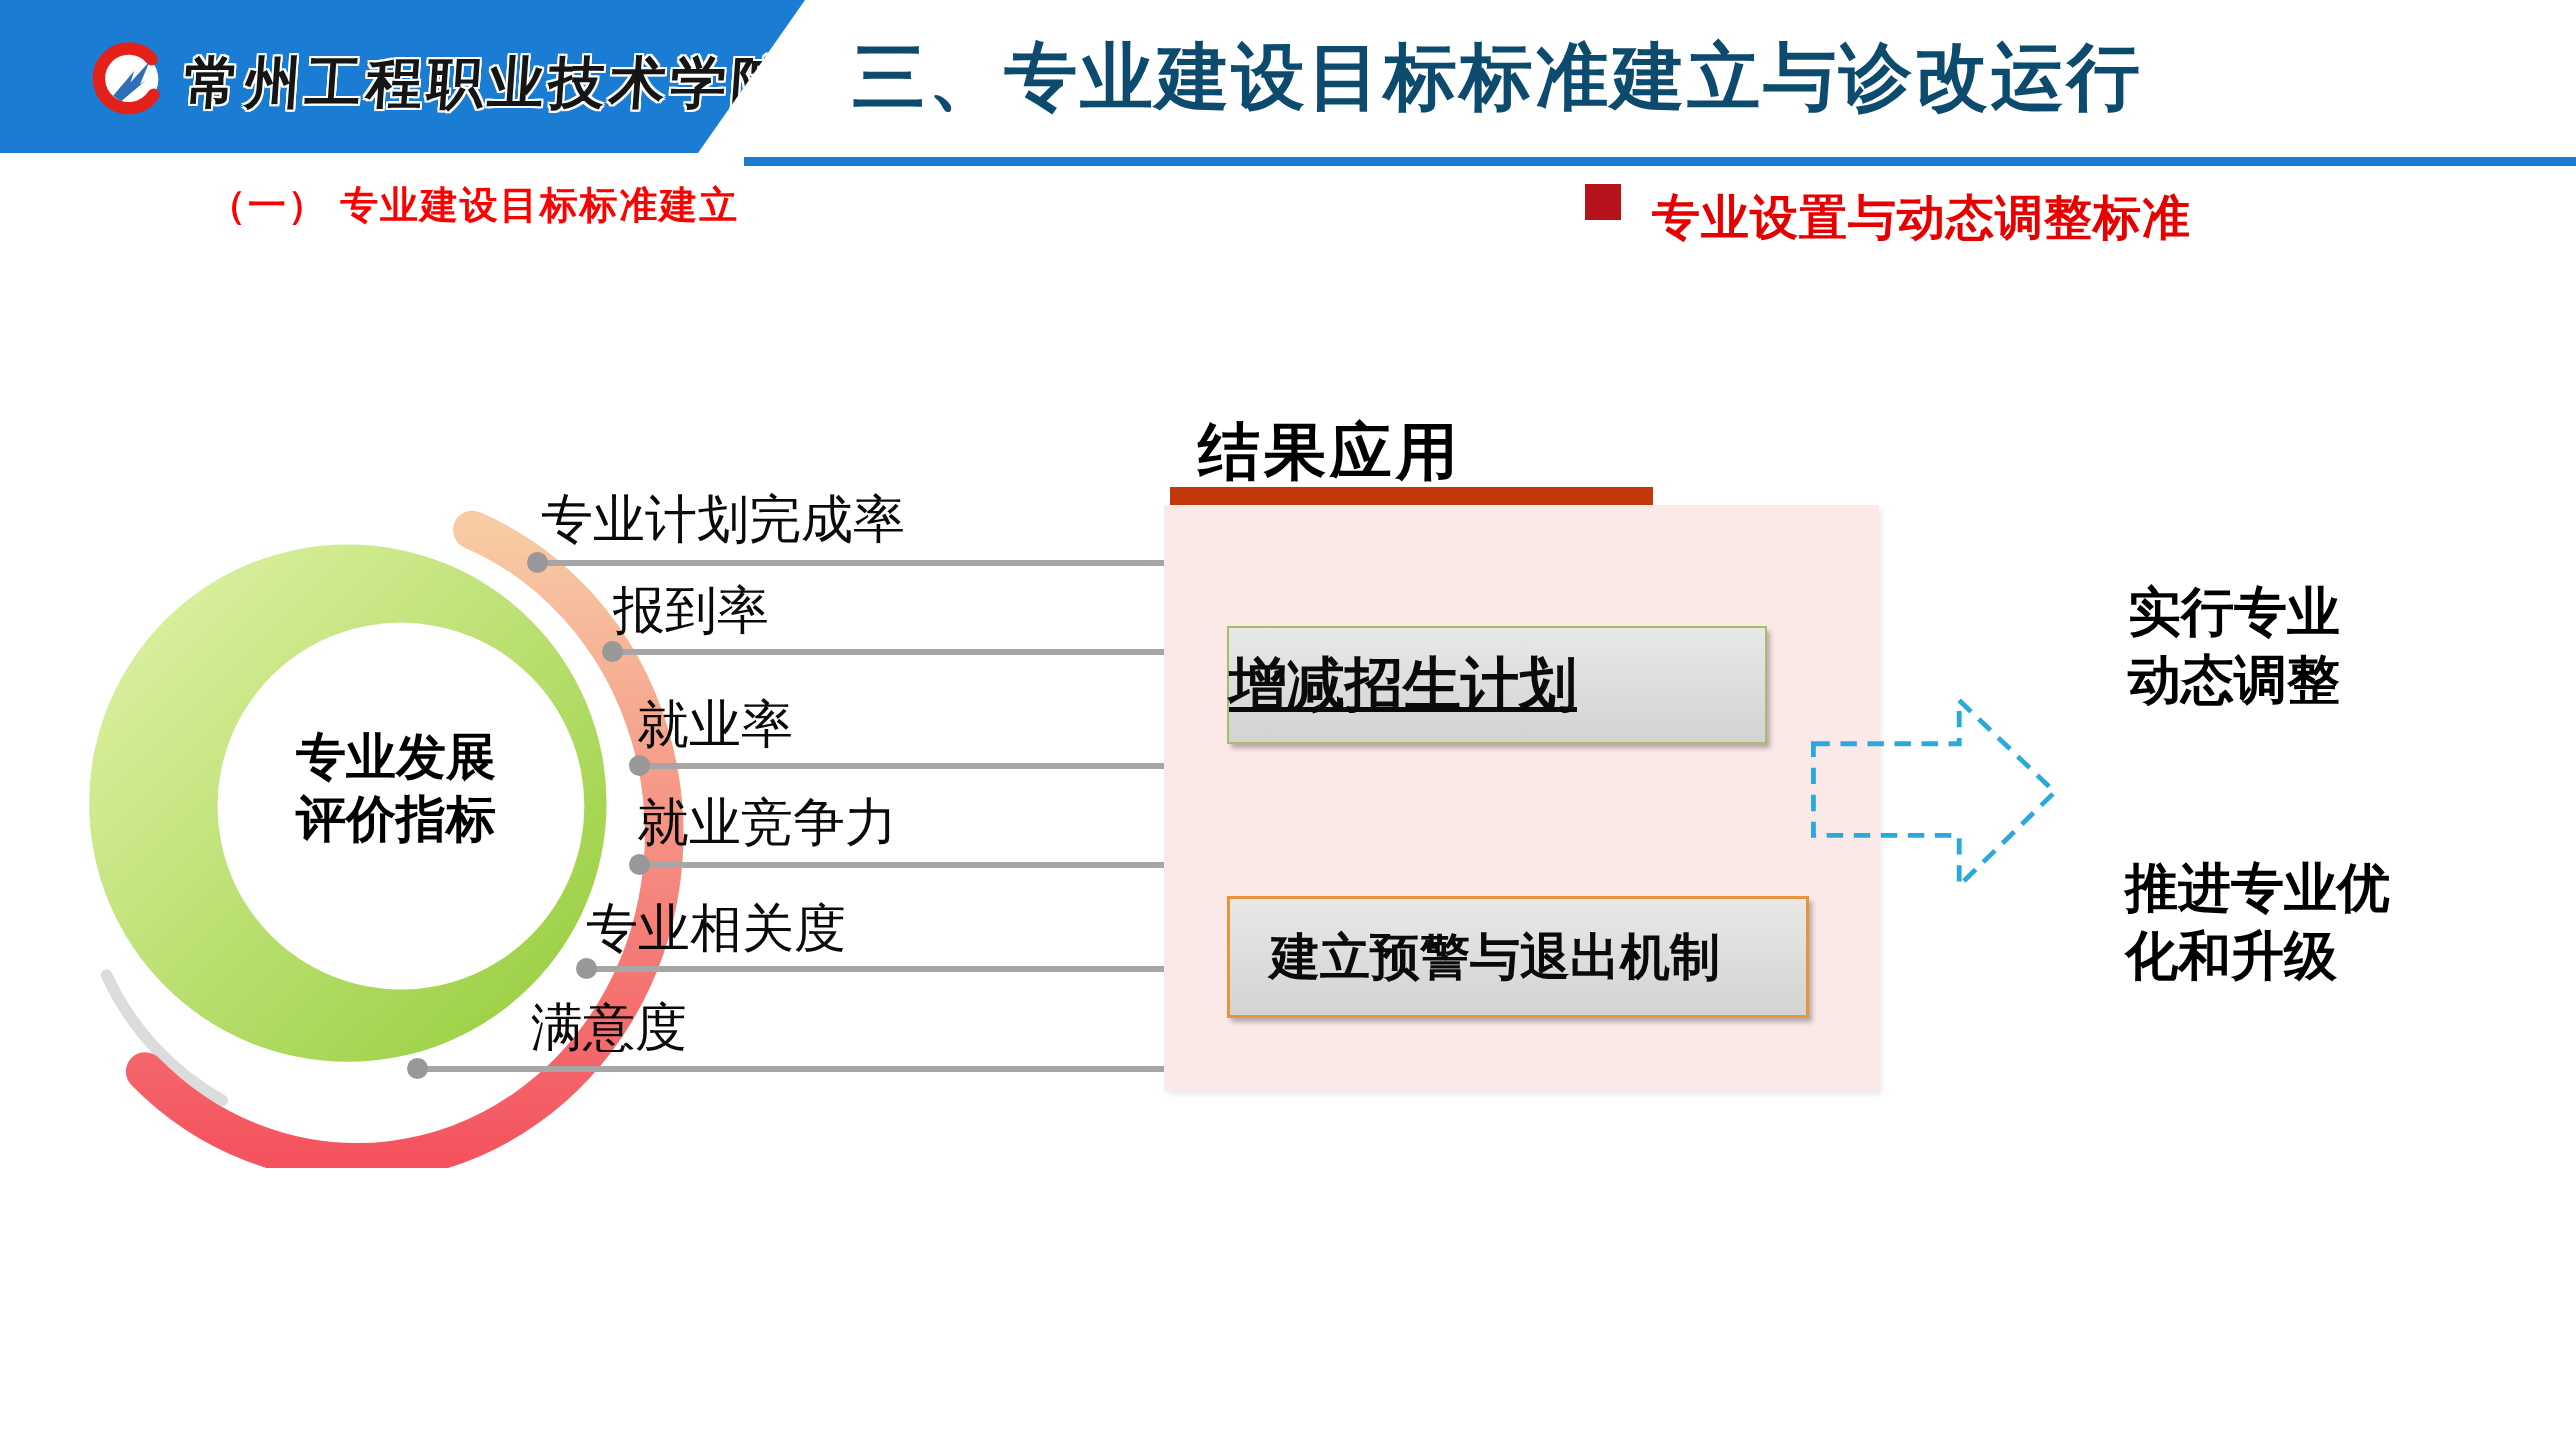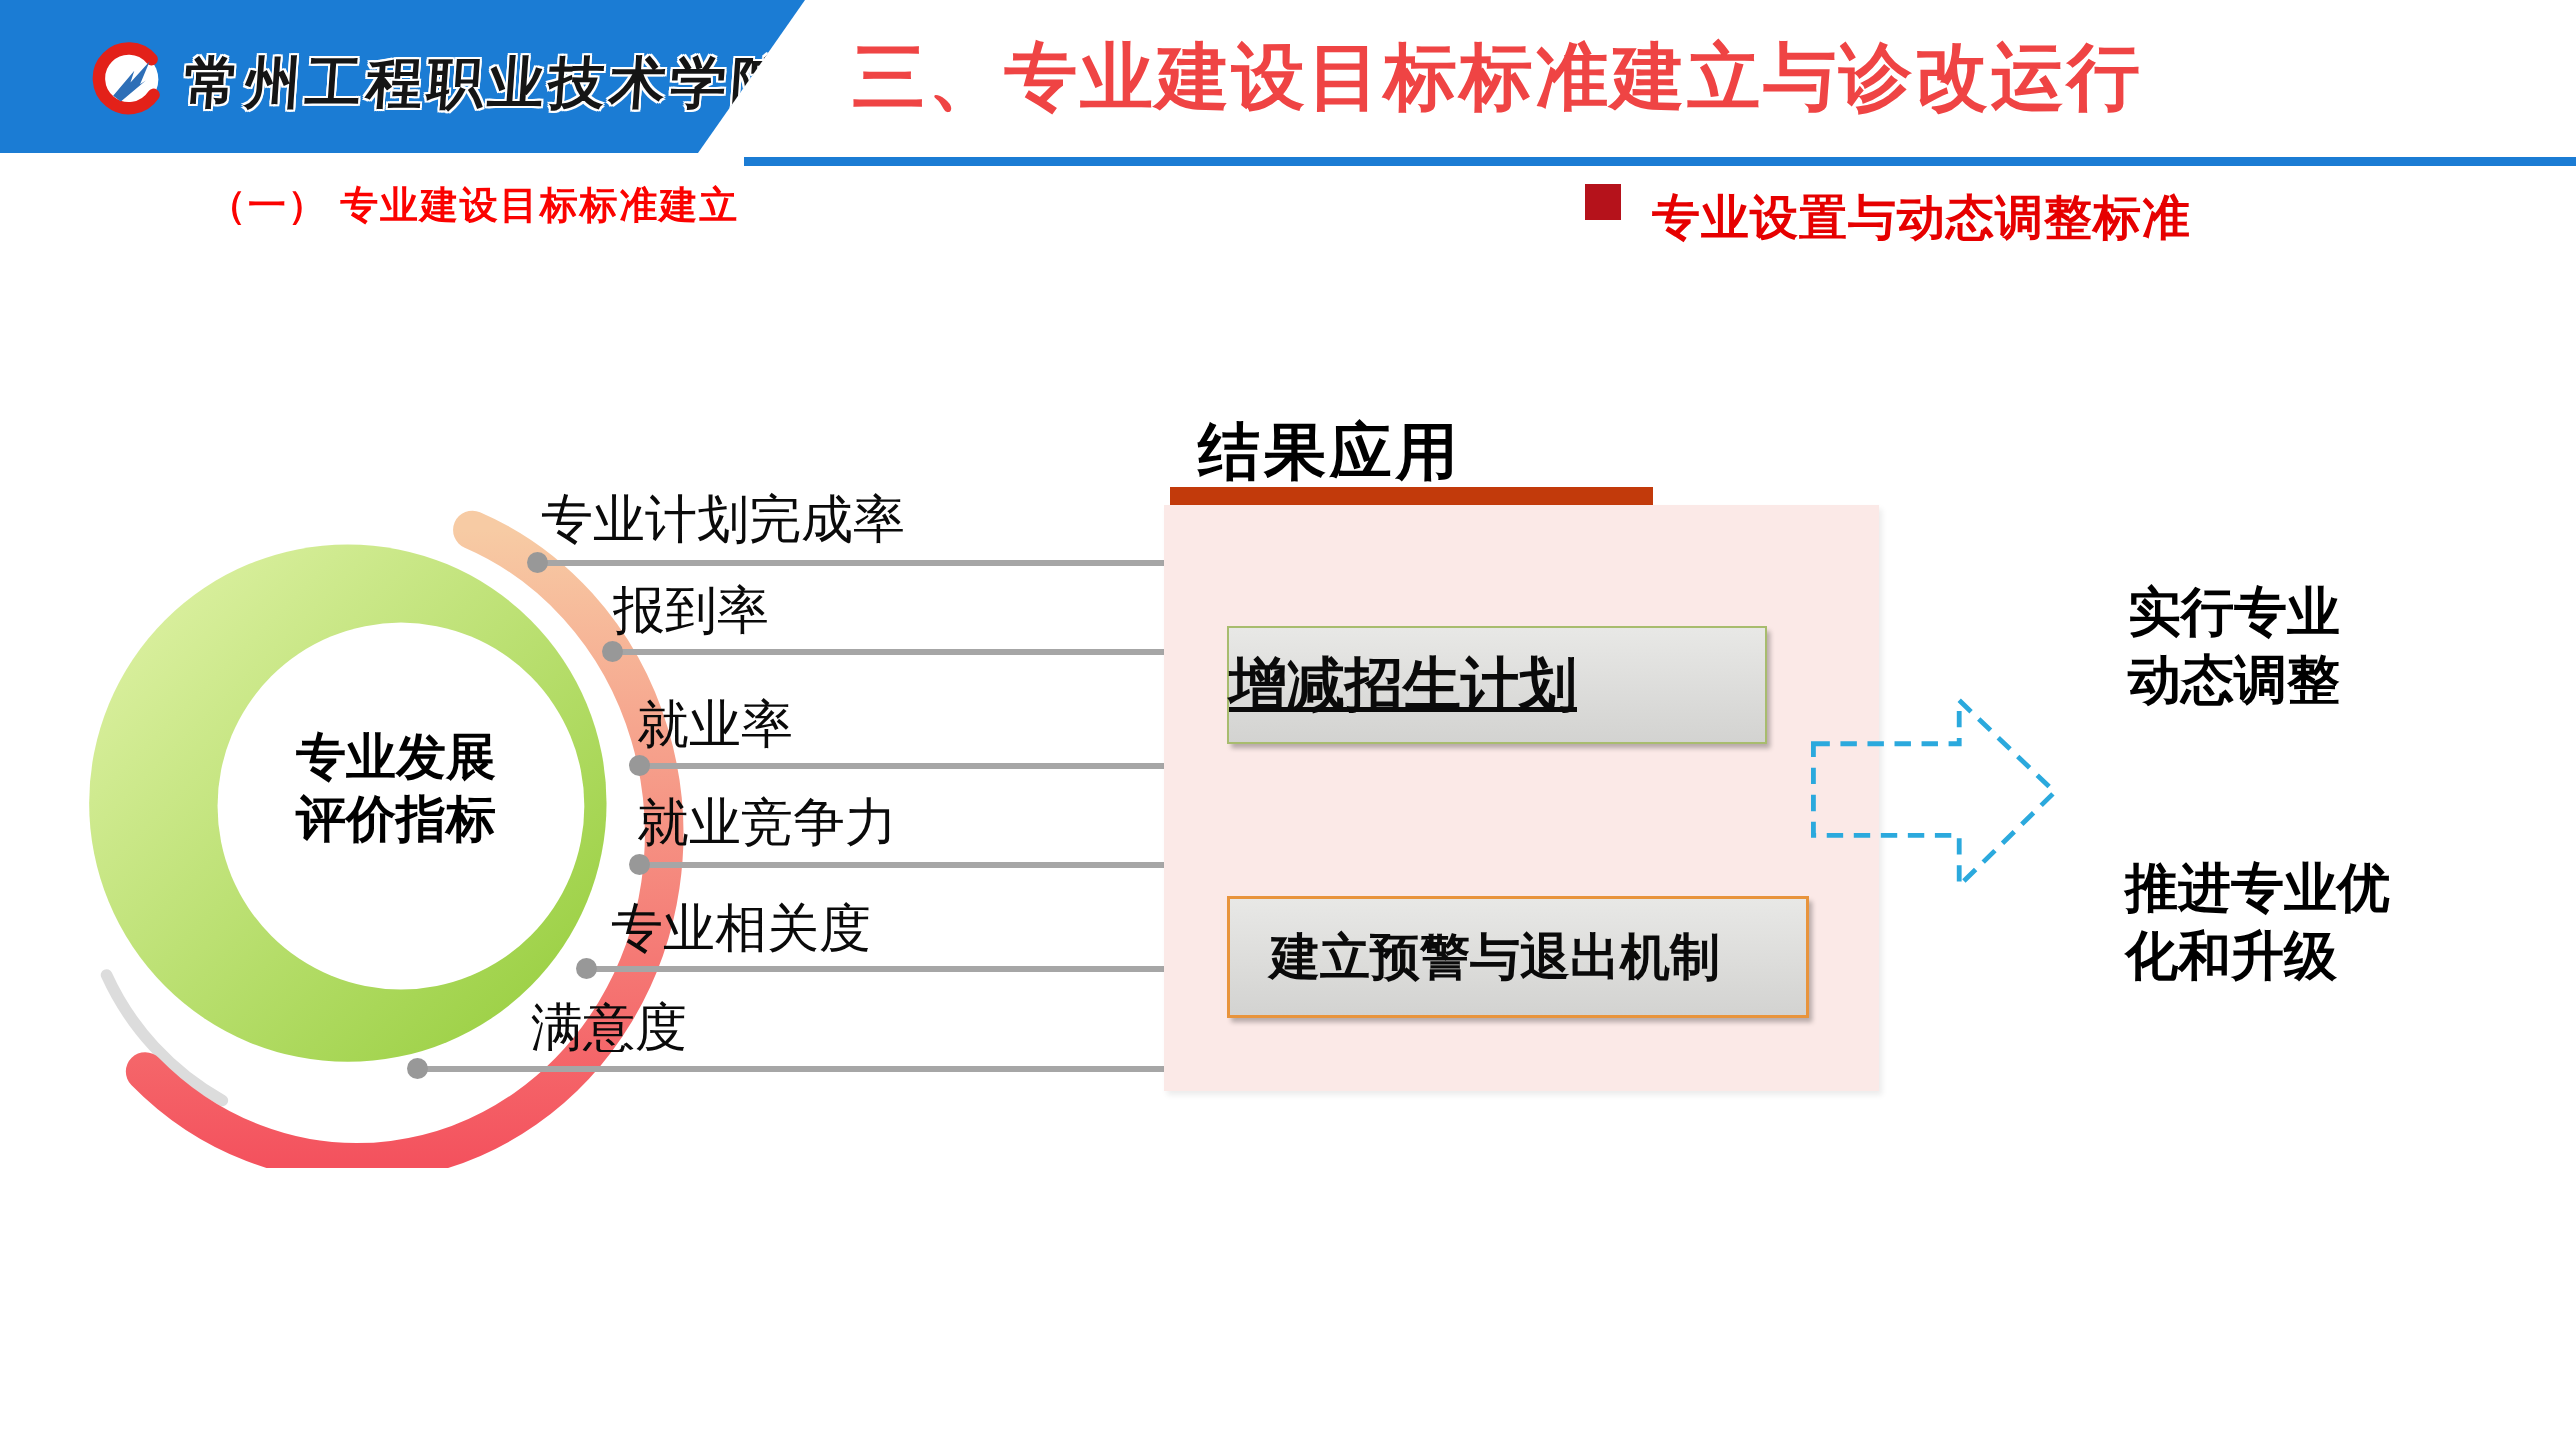--- a/index.html
+++ b/index.html
@@ -14,21 +14,21 @@
   }
   .logo-emblem{position:absolute;left:92px;top:42px;width:75px;height:75px;}
   .logo-text{
     position:absolute;left:184px;top:46px;font-family:"DejaVu Serif","Liberation Serif",serif;
     font-weight:bold;font-size:56px;letter-spacing:4.8px;color:#151515;transform:skewX(-4deg);
     text-shadow:-1.9px -1.9px 0 #fff,1.9px -1.9px 0 #fff,-1.9px 1.9px 0 #fff,1.9px 1.9px 0 #fff,0 1.9px 0 #fff,1.9px 0 0 #fff,0 -1.9px 0 #fff,-1.9px 0 0 #fff;
     white-space:nowrap;
   }
   .slide-title{
     position:absolute;left:773px;top:29px;width:1449px;text-align:center;
-    font-size:73px;font-weight:bold;color:#ef4444;letter-spacing:2.9px;white-space:nowrap;
+    font-size:73px;font-weight:bold;color:#0c4a6e;letter-spacing:2.9px;white-space:nowrap;
   }
   .blue-rule{position:absolute;left:744px;top:157px;width:1832px;height:8.7px;background:#1b7cd4;}
   
   .heading-left{
     position:absolute;left:208px;top:180px;font-size:38px;font-weight:bold;color:#fb0200;
     letter-spacing:1.9px;white-space:nowrap;
   }
   .heading-right{position:absolute;left:1585px;top:184px;white-space:nowrap;}
   .bullet-sq{display:inline-block;width:36px;height:36px;background:#b5121b;vertical-align:13.5px;margin-right:31px;}
   .heading-right-label{font-size:48px;font-weight:bold;color:#e60000;letter-spacing:1px;}
@@ -128,21 +128,21 @@
   <div class="conn" style="left:640px;top:862px;width:557px">
     <span class="dot dl"></span>
       <span class="dot dr"></span>
   </div>
   <div class="conn-label" style="left:637px;top:788px;width:464px">就业竞争力</div>
 
   <div class="conn" style="left:587px;top:966px;width:610px">
     <span class="dot dl"></span>
       <span class="dot dr"></span>
   </div>
-  <div class="conn-label" style="left:611px;top:894px;width:531px">专业相关度</div>
+  <div class="conn-label" style="left:586px;top:894px;width:531px">专业相关度</div>
 
   <div class="conn" style="left:418px;top:1066px;width:779px">
     <span class="dot dl"></span>
       <span class="dot dr"></span>
   </div>
   <div class="conn-label" style="left:531px;top:993px;width:464px">满意度</div>
 
   <div class="results-title">结果应用</div>
   <div class="orange-bar"></div>
   <div class="pink-panel"></div>

